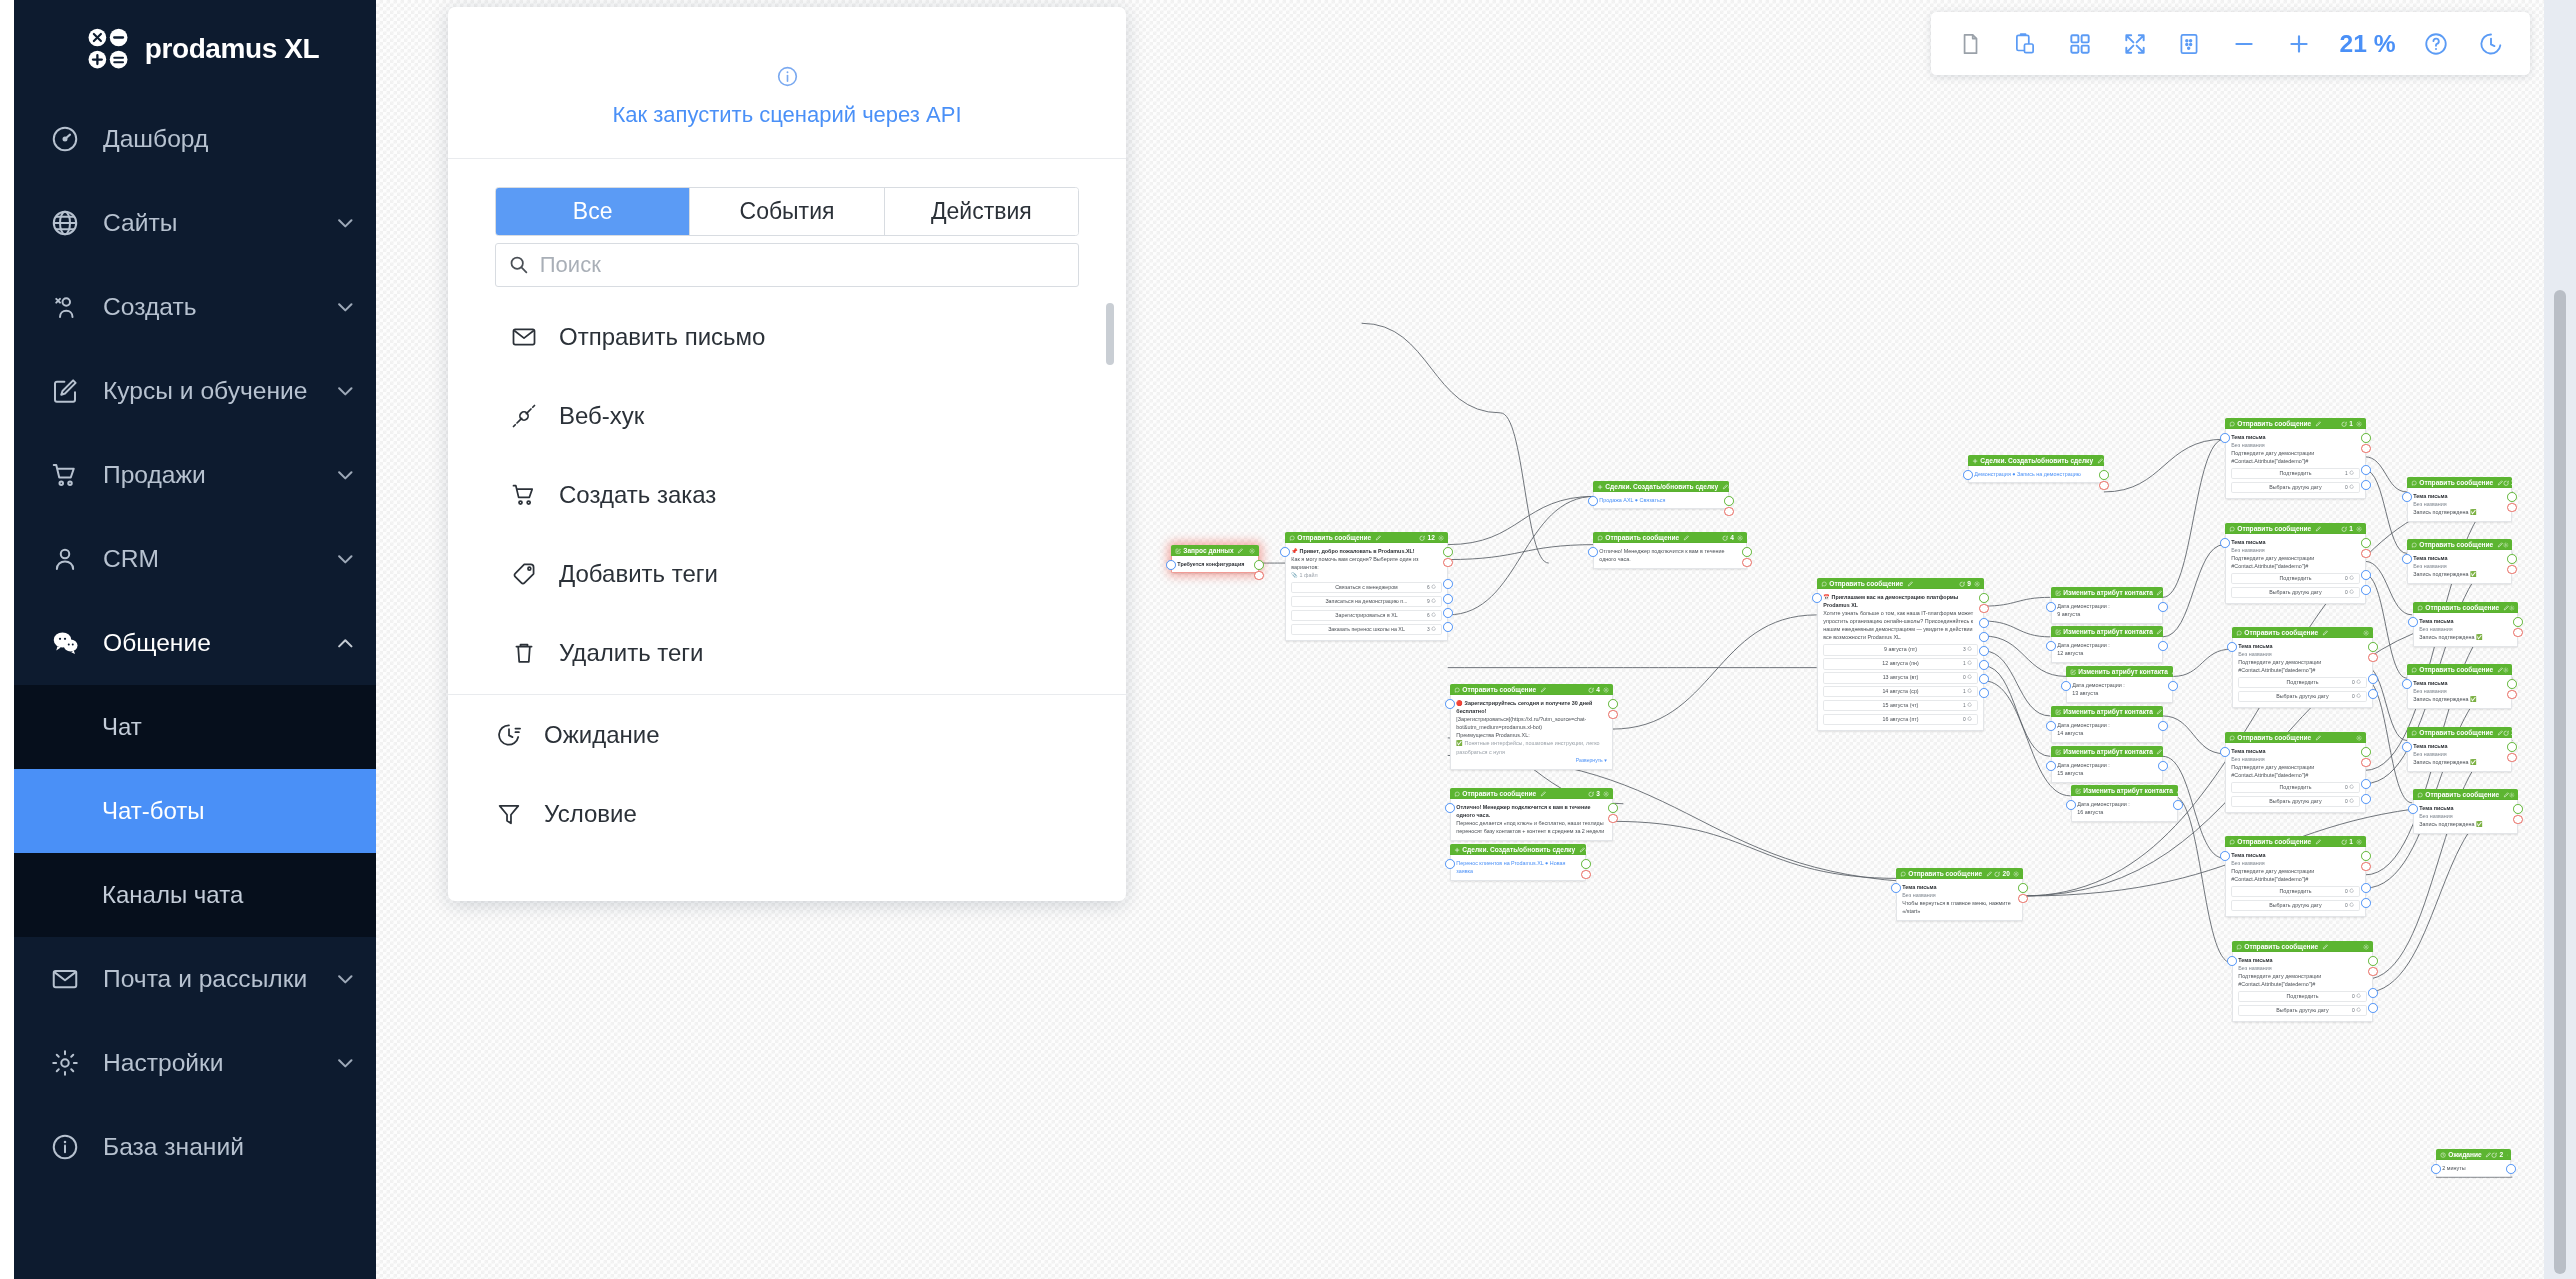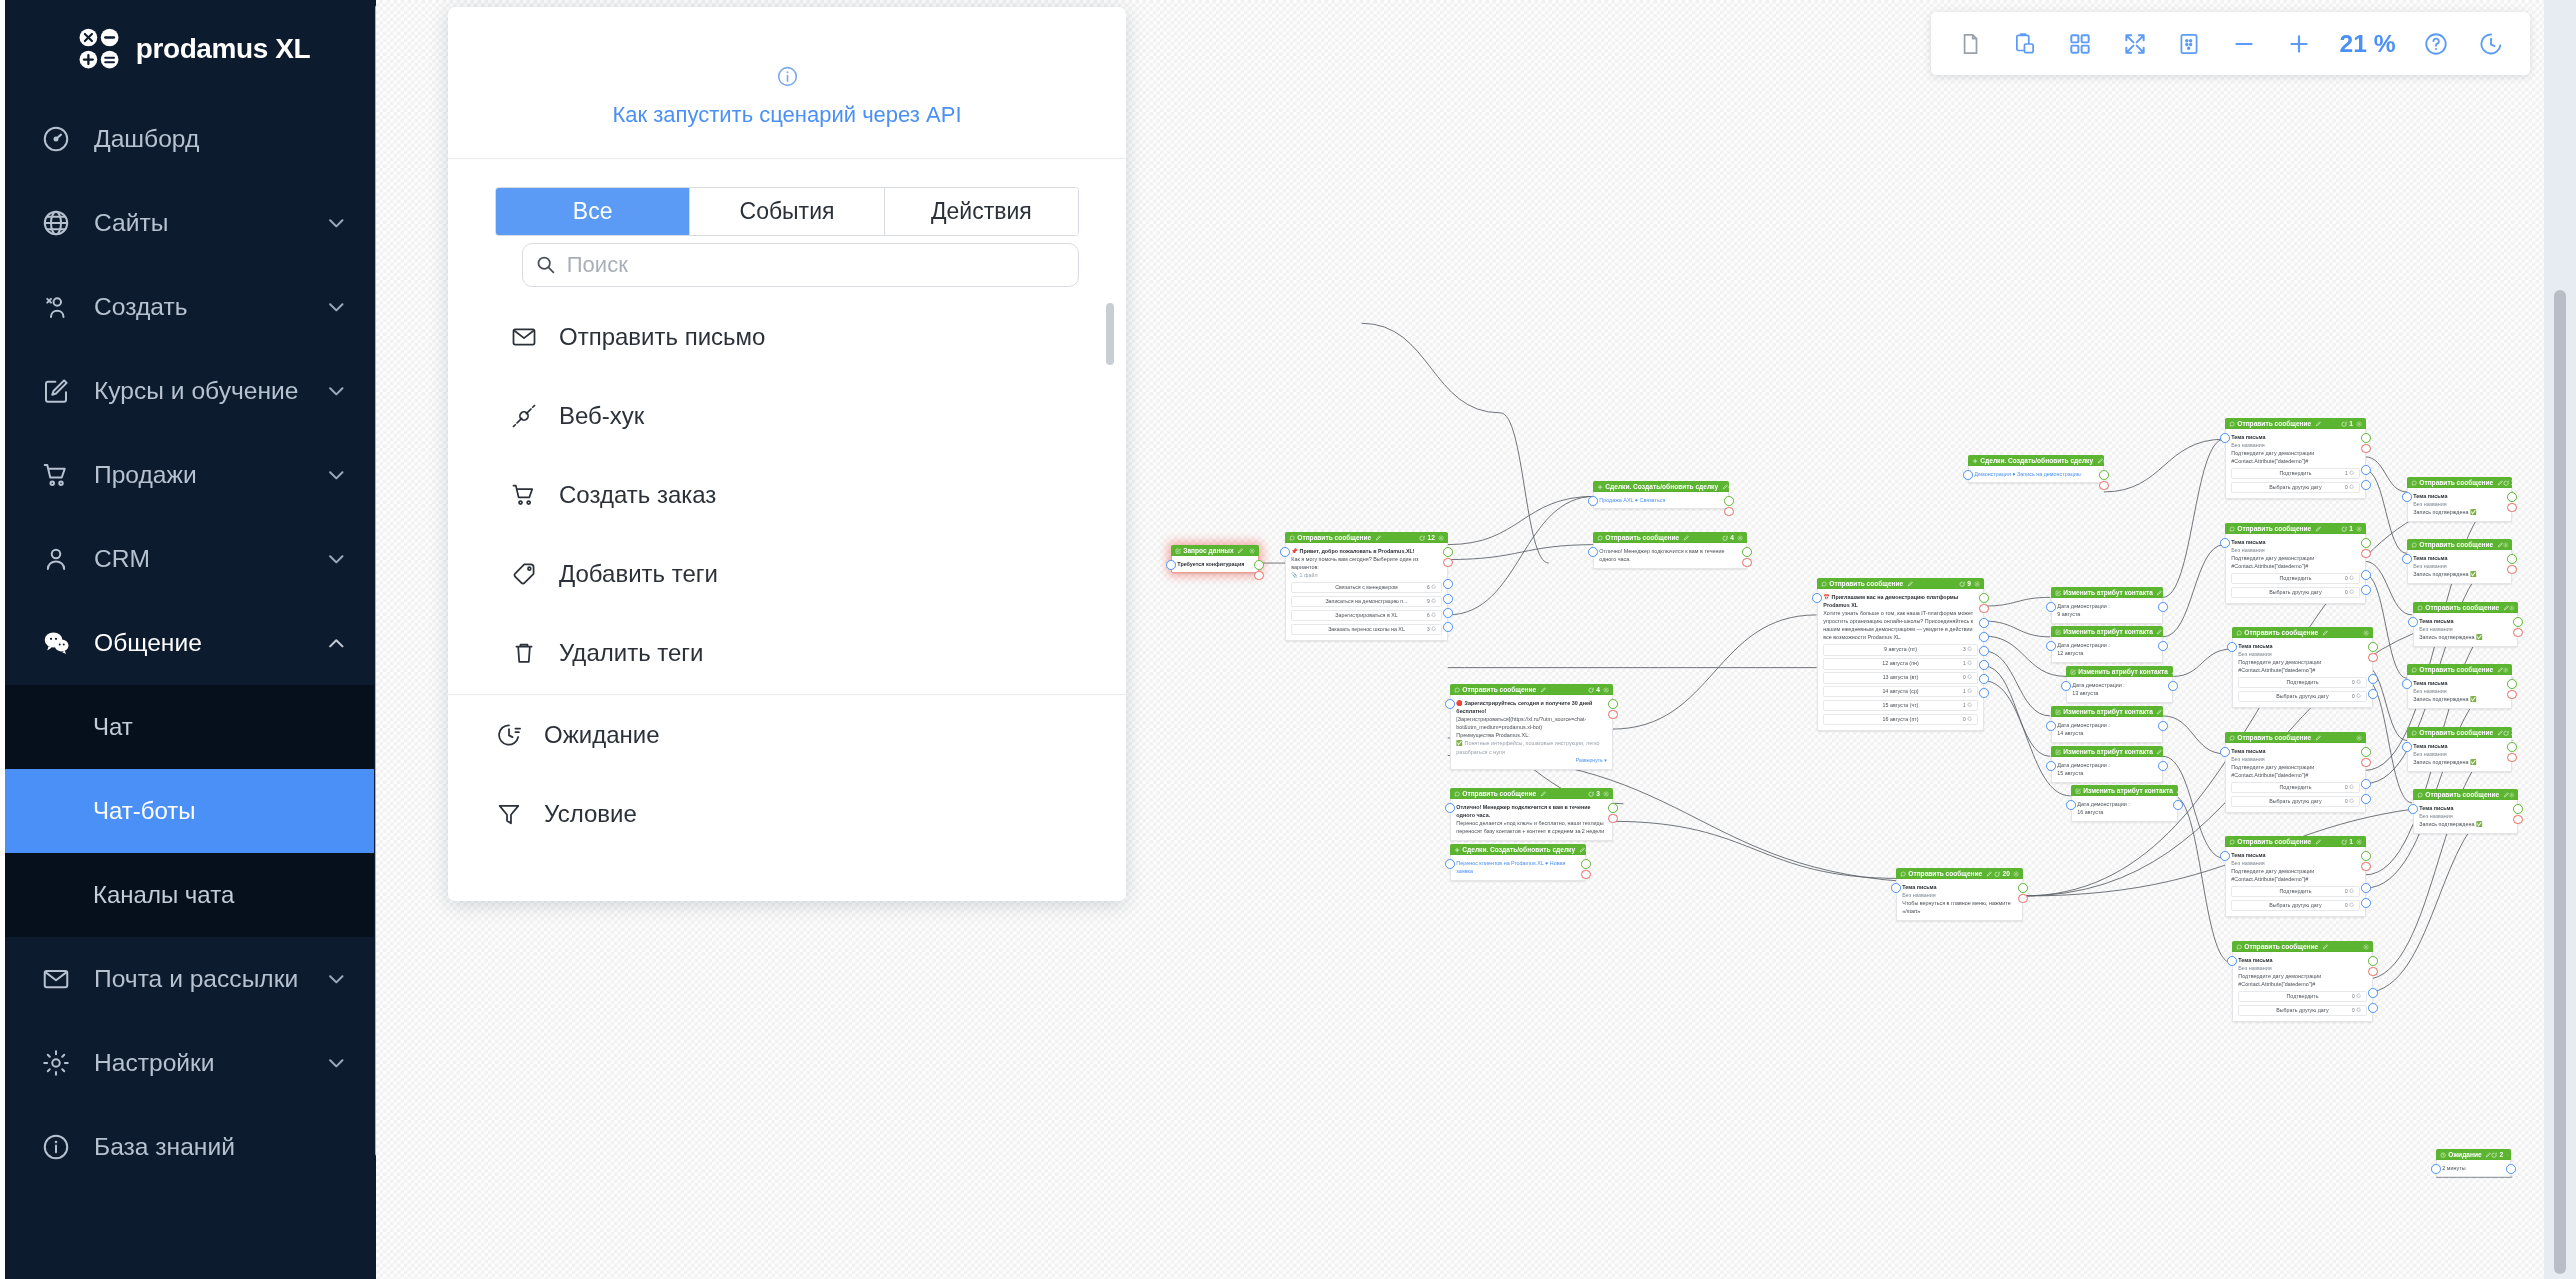--- a/index.html
+++ b/index.html
@@ -5,21 +5,21 @@
   * { box-sizing: border-box; margin: 0; padding: 0; }
   html, body { width: 2576px; height: 1279px; overflow: hidden; }
   body {
     font-family: "Liberation Sans", "DejaVu Sans", sans-serif;
     background: #ffffff;
     position: relative;
   }
 
   
   #sidebar {
-    position: absolute; left: 5px; top: 0;
+    position: absolute; left: 14px; top: 0;
     width: 376px; height: 1279px;
     background: #0d1b2f;
     overflow: hidden;
   }
   #sidebar-logo {
     display: flex; align-items: center; justify-content: center;
     gap: 14px; height: 97px;
   }
   .logo-mark { width: 46px; height: 46px; display:block; }
   .logo-text {
@@ -139,22 +139,22 @@
     border: 0.9px solid #d8dce1; border-radius: 3.5px; overflow: hidden;
   }
   .tab {
     flex: 1 1 0; text-align: center; height: 47px; line-height: 47px;
     font-size: 23px; color: #2b3138; cursor: pointer;
     border-right: 0.9px solid #d8dce1; background: #fff;
   }
   .tab:last-child { border-right: none; }
   .tab.active { background: #5b9bf5; color: #ffffff; }
   #search-wrap {
-    margin: 7px 47px 0 74px; height: 44px;
-    border: 0.9px solid #d8dce1; border-radius: 10px;
+    margin: 7px 47px 0 47px; height: 44px;
+    border: 0.9px solid #d8dce1; border-radius: 3px;
     display: flex; align-items: center; padding: 0 12.3px; background:#fff;
   }
   #search-wrap .s-ico { width: 21px; height: 21px; flex: 0 0 21px; margin-right: 10.5px; }
   #search-input {
     border: none; outline: none; flex: 1 1 auto;
     font-size: 22px; color: #2b3138; font-family: inherit; background: transparent;
   }
   #search-input::placeholder { color: #a9afb7; }
   #panel-list {
     margin-top: 10.5px; height: 397px; overflow: hidden; position: relative;

